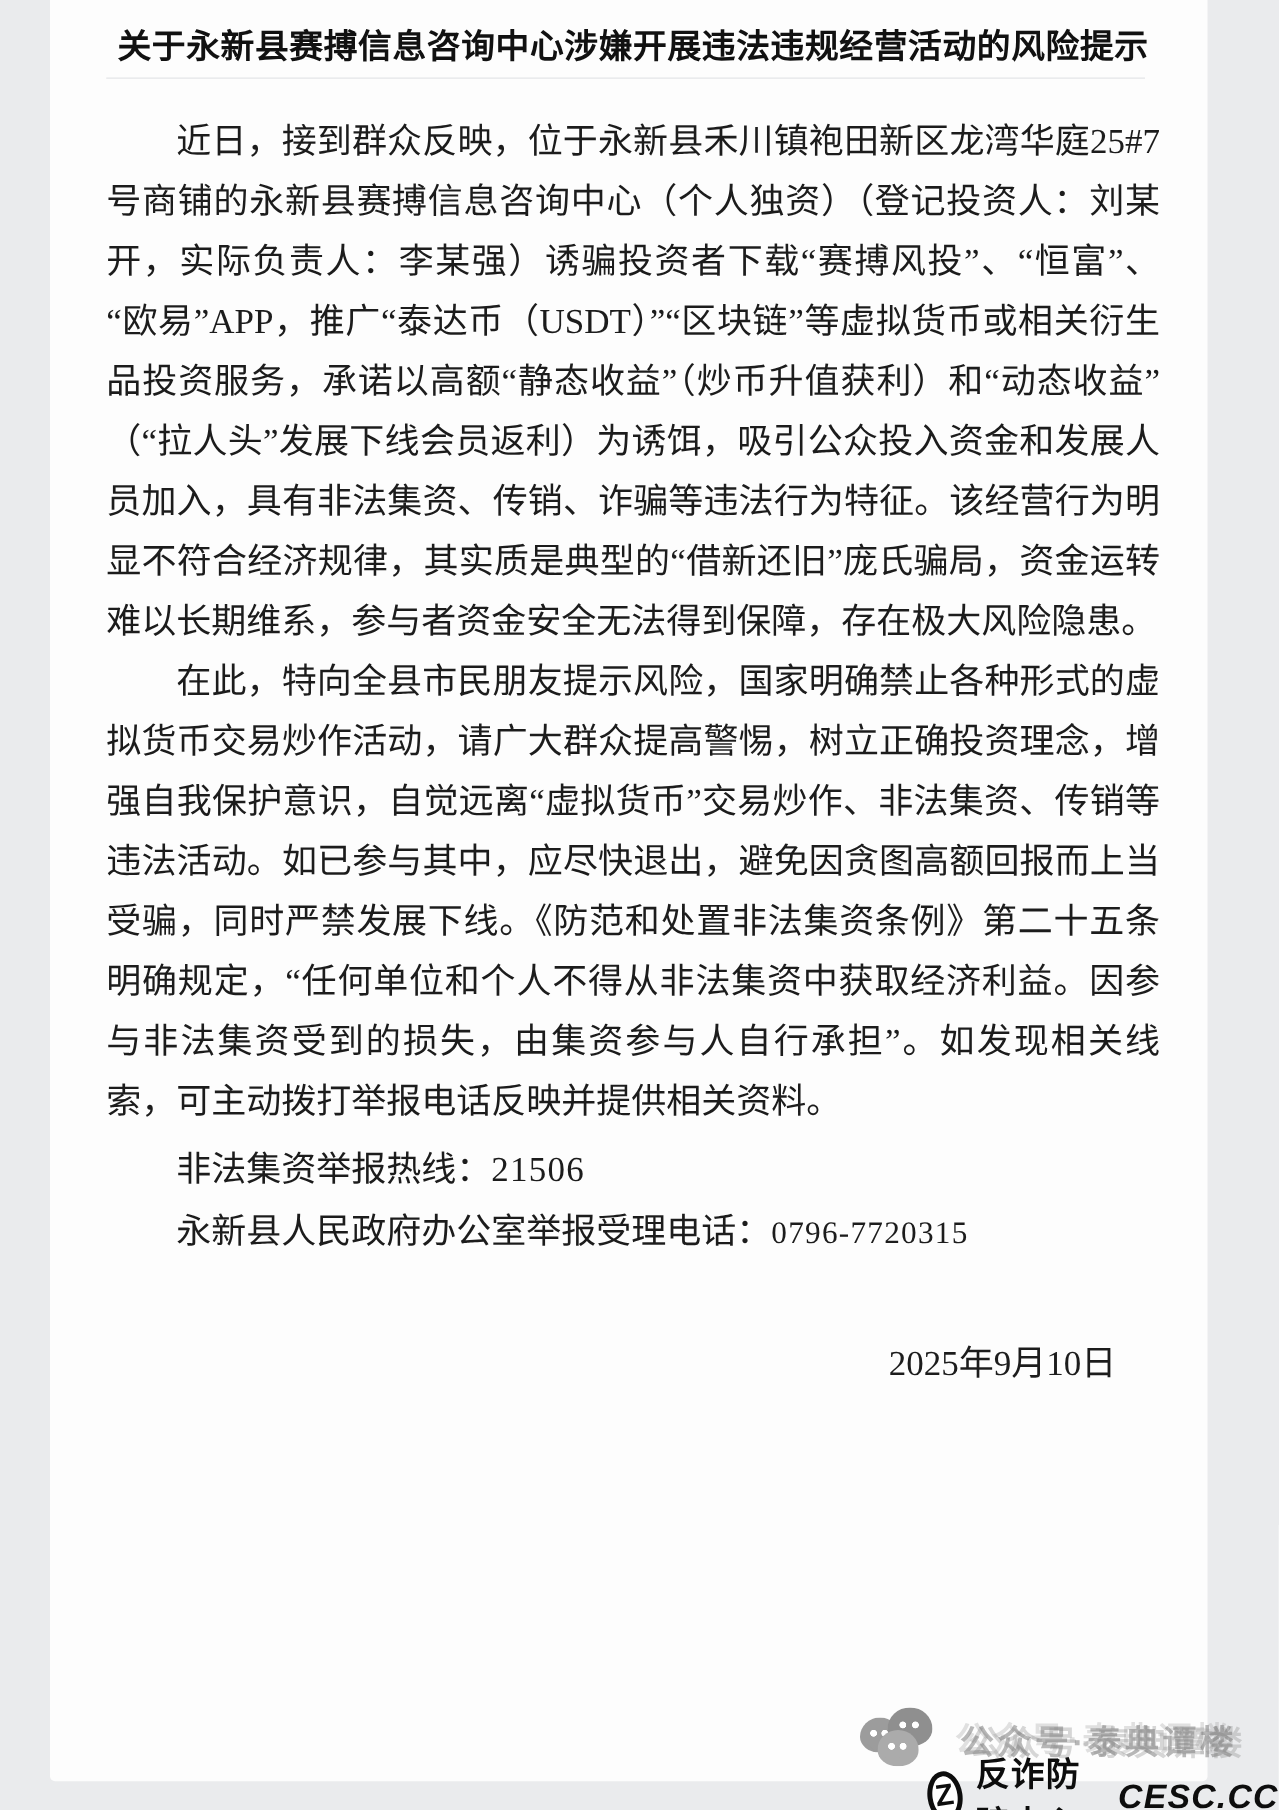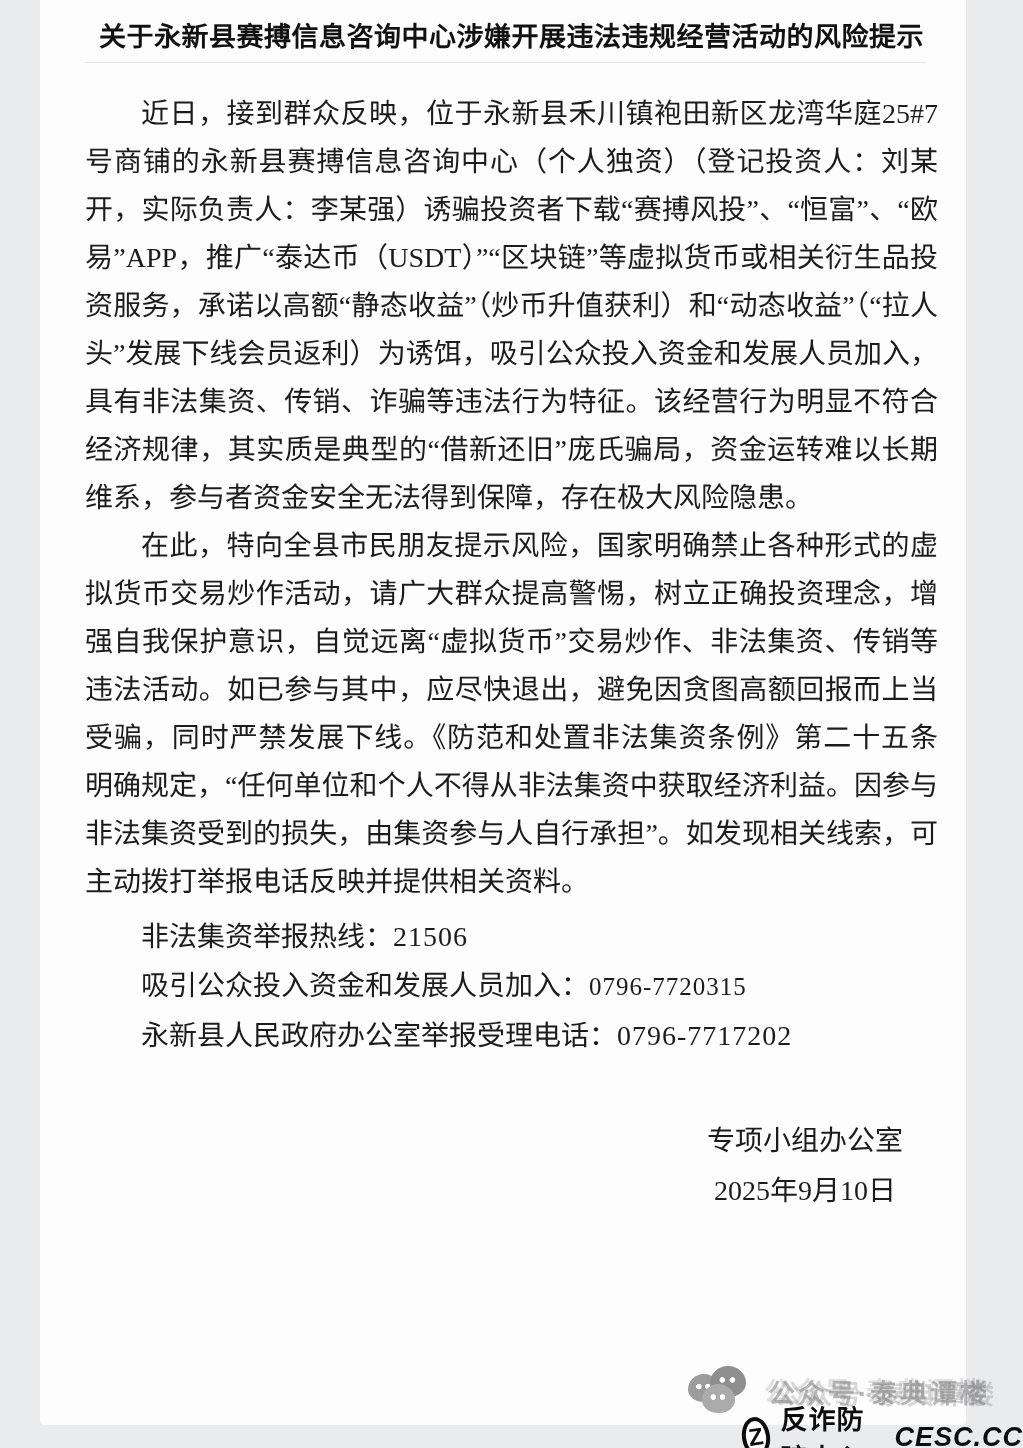--- a/index.html
+++ b/index.html
@@ -9,21 +9,21 @@
     background: #eaebed;
     font-family: "Liberation Serif", "DejaVu Serif", serif;
     color: #1c1c1c;
     overflow: hidden;
   }
   .card {
     position: absolute;
     left: 40px; right: 57px; top: 0; bottom: 23px;
     background: #fdfdfd;
     border-radius: 0 0 4px 4px;
-    padding: 0 28px 0 45px;
+    padding: 0 38px 0 45px;
   }
   
   .doc-title {
     margin-top: 15px;
     text-align: center;
     font-size: 27px;
     font-weight: bold;
     letter-spacing: 0.5px;
     color: #111;
     font-family: "Liberation Sans", "DejaVu Sans", sans-serif;
@@ -159,29 +159,25 @@
   <div class="doc-body">
     <p class="para">近日，接到群众反映，位于永新县禾川镇袍田新区龙湾华庭25#7号商铺的永新县赛搏信息咨询中心（个人独资）（登记投资人：刘某开，实际负责人：李某强）诱骗投资者下载“赛搏风投”、“恒富”、“欧易”APP，推广“泰达币（USDT）”“区块链”等虚拟货币或相关衍生品投资服务，承诺以高额“静态收益”（炒币升值获利）和“动态收益”（“拉人头”发展下线会员返利）为诱饵，吸引公众投入资金和发展人员加入，具有非法集资、传销、诈骗等违法行为特征。该经营行为明显不符合经济规律，其实质是典型的“借新还旧”庞氏骗局，资金运转难以长期维系，参与者资金安全无法得到保障，存在极大风险隐患。</p>
     <p class="para">在此，特向全县市民朋友提示风险，国家明确禁止各种形式的虚拟货币交易炒作活动，请广大群众提高警惕，树立正确投资理念，增强自我保护意识，自觉远离“虚拟货币”交易炒作、非法集资、传销等违法活动。如已参与其中，应尽快退出，避免因贪图高额回报而上当受骗，同时严禁发展下线。《防范和处置非法集资条例》第二十五条明确规定，“任何单位和个人不得从非法集资中获取经济利益。因参与非法集资受到的损失，由集资参与人自行承担”。如发现相关线索，可主动拨打举报电话反映并提供相关资料。</p>
   </div>
 
   <div class="hotlines">
     <div class="hotline">
       <span>非法集资举报热线：</span><span class="num">21506</span>
     </div>
     <div class="hotline small-num">
-      <span>吸引公众投入资金和发展人员加入：</span><span class="num">0796-7720315</span>
-    </div>
-    <div class="hotline">
-      <span>永新县人民政府办公室举报受理电话：</span><span class="num">0796-7717202</span>
+      <span>永新县人民政府办公室举报受理电话：</span><span class="num">0796-7720315</span>
     </div>
   </div>
 
   <div class="signature">
-    <div>专项小组办公室</div>
     <div>2025年9月10日</div>
   </div>
 
 </div>
 
 <div class="wm-bubbles">
   <span class="bubble b1"></span>
   <span class="bubble b2"></span>
   <span class="bubble b3"></span>
 </div>

